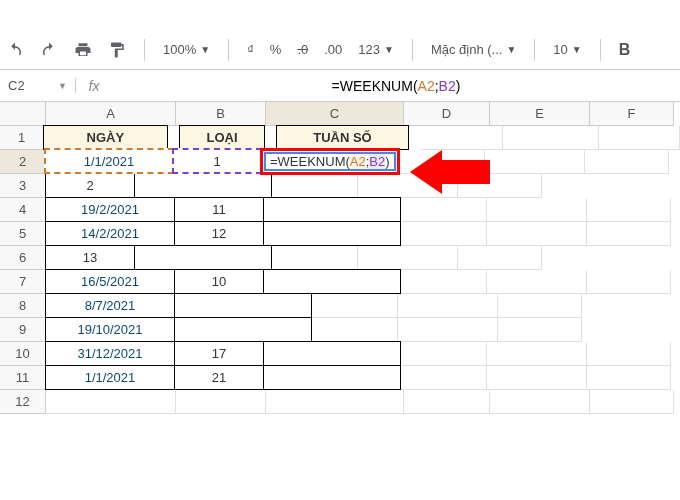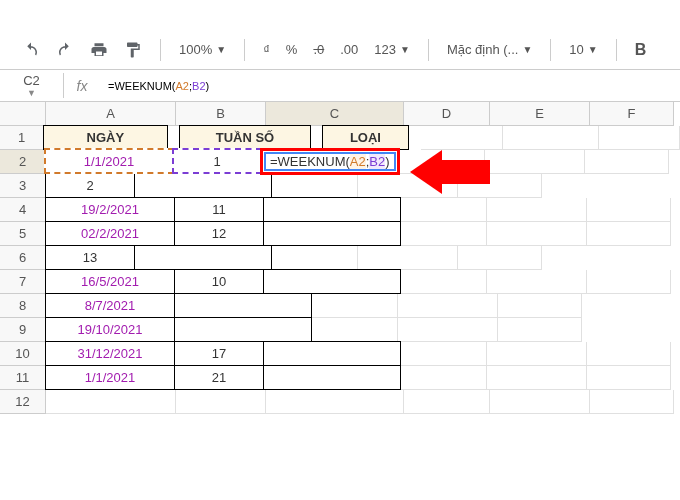--- a/index.html
+++ b/index.html
@@ -1,31 +1,31 @@
 <!DOCTYPE html>
 <html><head>
 <meta charset="utf-8">
 <style>
   * { box-sizing: border-box; margin: 0; padding: 0; }
   body { font-family: Arial, sans-serif; font-size: 13px; color: #333; background: #fff; width: 680px; height: 500px; overflow: hidden; }
   
-  .toolbar { display: flex; align-items: center; height: 40px; padding: 0 16px; gap: 4px; border-bottom: 1px solid #ccc; margin-top: 30px; }
+  .toolbar { display: flex; align-items: center; height: 40px; padding: 0 0; gap: 4px; border-bottom: 1px solid #ccc; margin-top: 30px; }
   .toolbar .sep { width: 1px; height: 22px; background: #ccc; margin: 0 8px; }
   .toolbar .btn { display: flex; align-items: center; justify-content: center; padding: 4px 6px; cursor: pointer; color: #555; }
   .toolbar .btn svg { width: 18px; height: 18px; fill: #5f6368; }
   .toolbar .txt { color: #555; padding: 0 6px; font-size: 13px; }
   .toolbar .gray { color: #aaa; }
   .toolbar .dd { display:flex; align-items:center; gap:4px; color:#555; padding:0 6px;}
   .toolbar .dd .chev { font-size:10px; color:#555;}
   
   .formula-bar { display: flex; align-items: center; height: 32px; border-bottom: 1px solid #ccc; }
-  .namebox { width: 64px; display:flex; align-items:center; justify-content:space-between; padding: 0 8px; color:#555; font-size:13px; border-right:1px solid #ccc;flex-direction:column;}
+  .namebox { width: 76px; display:flex; align-items:center; justify-content:space-between; padding: 0 8px; color:#555; font-size:13px; border-right:1px solid #ccc;}
   .namebox .chev { font-size:9px; color:#888; }
   .fx { width: 36px; text-align:center; color:#888; font-style:italic; font-size:14px; }
-  .formula-input { flex:1; padding: 0 8px; font-size: 11px; font-family: Arial; }
+  .formula-input { flex:1; padding: 0 8px; font-size: 14px; font-family: Arial; text-align: center; }
   .formula-input .fn { color:#000; }
   .formula-input .ref1 { color:#d17a2b; }
   .formula-input .ref2 { color:#7b3dd4; }
   
   .grid { position: relative; }
   .col-headers { display: flex; height: 24px; }
   .corner { width: 46px; background:#f8f8f8; border-right:1px solid #ccc; border-bottom:1px solid #ccc; }
   .col-h { display:flex; align-items:center; justify-content:center; background:#f8f8f8; border-right:1px solid #ccc; border-bottom:1px solid #ccc; font-size:13px; color:#555; }
   .col-h.a { width: 130px; }
   .col-h.b { width: 90px; }
@@ -42,21 +42,21 @@
   .cell.a { width:130px; }
   .cell.b { width:90px; }
   .cell.c { width:138px; }
   .cell.d { width:86px; }
   .cell.e { width:100px; }
   .cell.f { width:84px; }
   .cell.center { justify-content:center; }
   
   .header-cell { background:#fdf6e3; font-weight:bold; border:1px solid #000; margin:-1px 12px 0 -1px; }
   .data-cell { border:1px solid #000; margin:-1px 0 0 -1px; background:#fff;}
-  .data-cell.a { color:#a21caf; }
+  .data-cell.a { color:#0c4a6e; }
   
   .editing { position:relative; padding:0; overflow:visible; z-index:10; }
   .edit-outer { position:absolute; inset:-2px; border:3px solid #ff0000; background:#fff; }
   .edit-inner { position:absolute; inset:1px; border:2px solid #4285f4; display:flex; align-items:center; padding:0 4px; font-size:13px; background:#fff;}
   .edit-inner .ref1 { color:#d17a2b; background:#fef3e6; }
   .edit-inner .ref2 { color:#7b3dd4; background:#f1e9fc; }
   .cursor { display:inline-block; width:1px; height:14px; background:#000; vertical-align:middle; margin-left:1px;}
   
   .ref-a2 { border: 2px dashed #d17a2b !important; margin:-2px 0 0 -2px; z-index:5; position:relative;}
   .ref-b2 { border: 2px dashed #7b3dd4 !important; margin:-2px 0 0 -2px; z-index:5; position:relative;}
@@ -139,22 +139,22 @@
     <div class="col-h b">B</div>
     <div class="col-h c sel">C</div>
     <div class="col-h d">D</div>
     <div class="col-h e">E</div>
     <div class="col-h f">F</div>
   </div>
 
   <div class="row">
     <div class="row-h">1</div>
     <div class="cell a header-cell center">NGÀY</div>
+    <div class="cell b header-cell center">LOẠI</div>
     <div class="cell c header-cell center">TUẦN SỐ</div>
-    <div class="cell b header-cell center">LOẠI</div>
     <div class="cell d"></div>
     <div class="cell e"></div>
     <div class="cell f"></div>
   </div>
 
   <div class="row row-wrap">
     <div class="row-h sel">2</div>
     <div class="cell a data-cell center ref-a2">1/1/2021</div>
     <div class="cell b data-cell center ref-b2">1</div>
     <div class="cell c data-cell editing">
@@ -190,21 +190,21 @@
     <div class="row-h">4</div>
     <div class="cell a data-cell center">19/2/2021</div>
     <div class="cell b data-cell center">11</div>
     <div class="cell c data-cell"></div>
     <div class="cell d"></div>
     <div class="cell e"></div>
     <div class="cell f"></div>
   </div>
   <div class="row">
     <div class="row-h">5</div>
-    <div class="cell a data-cell center">02/2/2021</div>
+    <div class="cell a data-cell center">14/2/2021</div>
     <div class="cell b data-cell center">12</div>
     <div class="cell c data-cell"></div>
     <div class="cell d"></div>
     <div class="cell e"></div>
     <div class="cell f"></div>
   </div>
   <div class="row">
     <div class="row-h">6</div>
     <div class="cell b data-cell center">13</div>
     <div class="cell c data-cell"></div>

